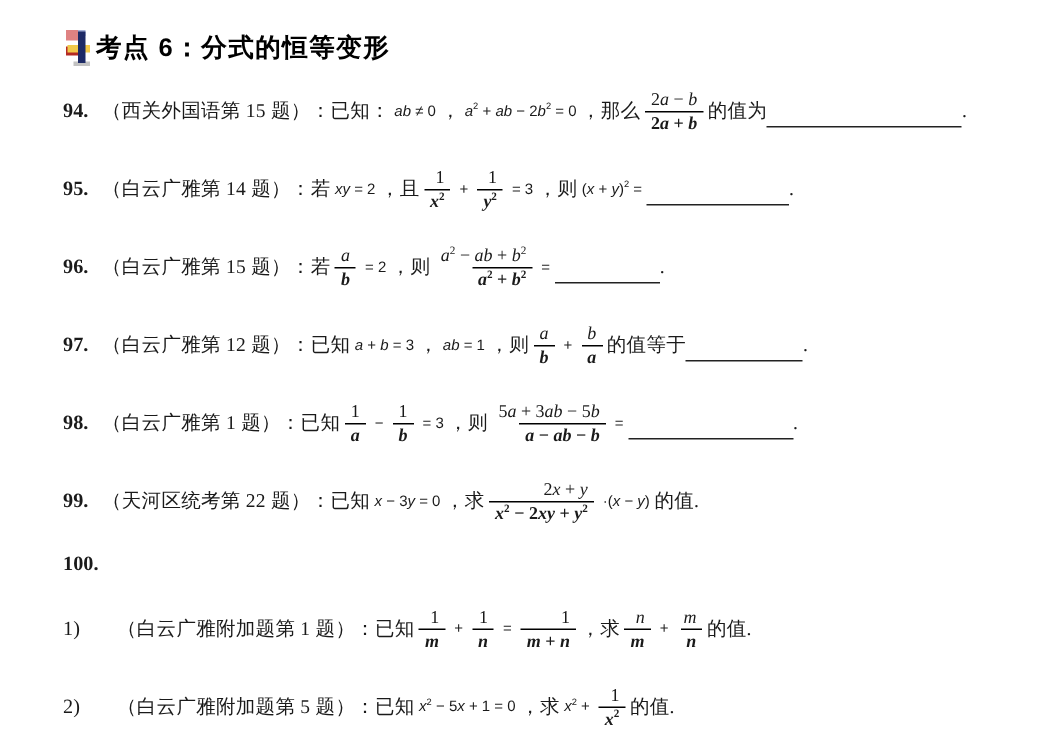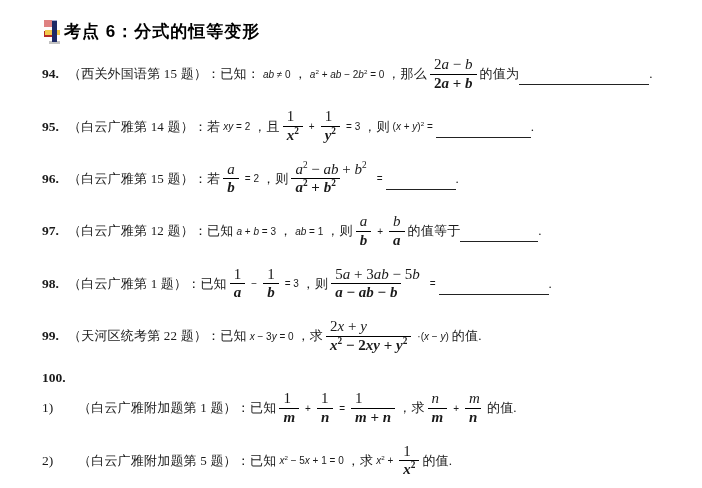--- a/index.html
+++ b/index.html
@@ -34,36 +34,36 @@
     font-family: "Liberation Sans", sans-serif;
     font-weight: bold; font-size: 17px; letter-spacing: 1px;
     color: #000;
   }
   
   .row {
     display: flex; align-items: center;
     min-height: 36px; margin-bottom: 16px;
     font-size: 13px; white-space: nowrap;
   }
-  .row.short { min-height: 16px; margin-bottom: 4px; }
+  .row.short { min-height: 16px; margin-bottom: 17px; }
   .p-num {
     font-weight: bold; width: 26px; flex: 0 0 auto;
     font-size: 13.5px;
   }
   .p-num.sub { font-weight: normal; width: 36px; }
   .p-txt { letter-spacing: .2px; }
   .math {
     font-family: Liberation Sans, sans-serif;
     padding: 0 3px; font-size: 10px;
   }
   .math i, .frac i { font-style: italic; }
   sup { font-size: .62em; line-height: 0; vertical-align: super; }
   .frac {
-    display: inline-flex; flex-direction: column; align-items: flex-start;
-    font-size: 15px; line-height: 1.18; margin: 0 3px;
+    display: inline-flex; flex-direction: column; align-items: flex-end;
+    font-size: 12px; line-height: 1.18; margin: 0 3px;
     font-family: "Liberation Serif", serif; text-align: center;
   }
   .frac .fr-num { padding: 0 4px; }
   .frac .fr-den { border-top: 1px solid #000; padding: 0 4px; font-weight: bold; }
   .blank {
     display: inline-block; height: 12px; margin-top: 9px;
     border-bottom: 1.3px solid #222;
   }
 </style>
 </head>

